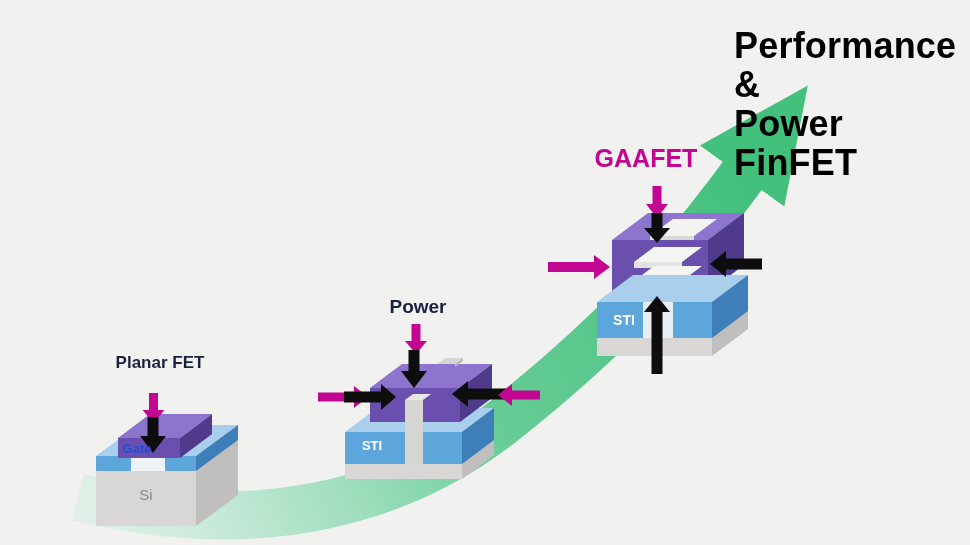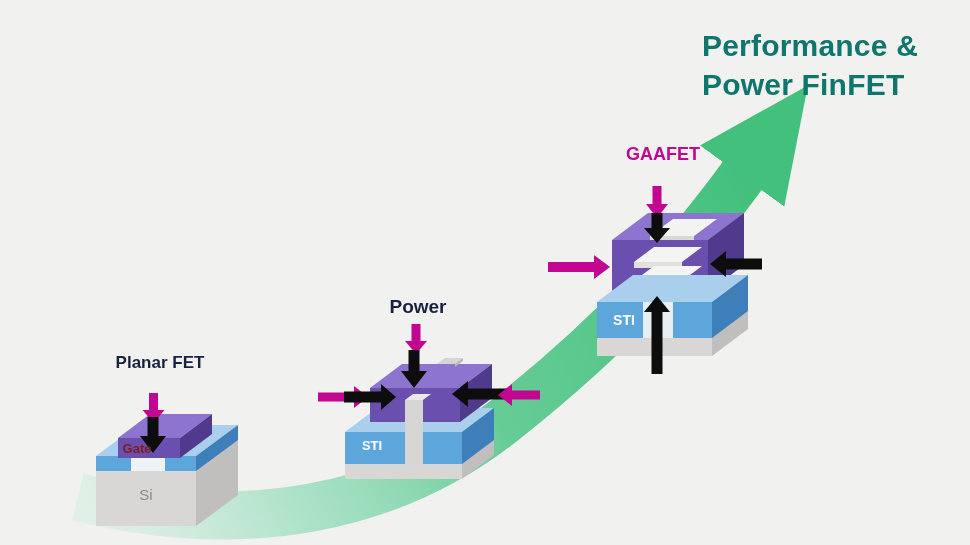--- a/index.html
+++ b/index.html
@@ -5,34 +5,34 @@
   html,body{margin:0;padding:0;background:#e4e4e2;}
   .canvas{
     position:relative;
     width:970px;height:545px;
     background:#f1f1ef;
     overflow:hidden;
     font-family:"Liberation Sans", sans-serif;
   }
   .canvas svg{position:absolute;left:0;top:0;}
   .title{
-    position:absolute;left:702px;top:26px;
-    font-size:30px;font-weight:bold;line-height:39px;
-    color:#0f766e;letter-spacing:0.2px;
+    position:absolute;left:734px;top:26px;
+    font-size:36px;font-weight:bold;line-height:39px;
+    color:#000000;letter-spacing:0.2px;
   }
   .stage-label{
     position:absolute;font-weight:bold;text-align:center;color:#18223e;
   }
   .label-planar{left:100px;top:353px;width:120px;font-size:17px;}
   .label-finfet{left:356px;top:296px;width:124px;font-size:19px;}
-  .label-gaafet{left:583px;top:144px;width:160px;font-size:18px;color:#c30692;}
+  .label-gaafet{left:566px;top:144px;width:160px;font-size:25px;color:#c30692;}
   .chip-label{
     position:absolute;text-align:center;font-weight:bold;
   }
-  .gate-label{left:118px;top:441px;width:38px;font-size:13px;color:#7f1d1d;}
+  .gate-label{left:118px;top:441px;width:38px;font-size:13px;color:#1d4ed8;}
   .si-label{left:96px;top:486px;width:100px;font-size:15px;color:#8a8a88;font-weight:normal;}
   .sti-label-finfet{left:350px;top:438px;width:44px;font-size:13px;color:#ffffff;}
   .sti-label-gaafet{left:602px;top:312px;width:44px;font-size:14px;color:#ffffff;}
 </style>
 </head>
 <body>
 
 <div class="canvas">
 
   <svg width="970" height="545" viewBox="0 0 970 545">

